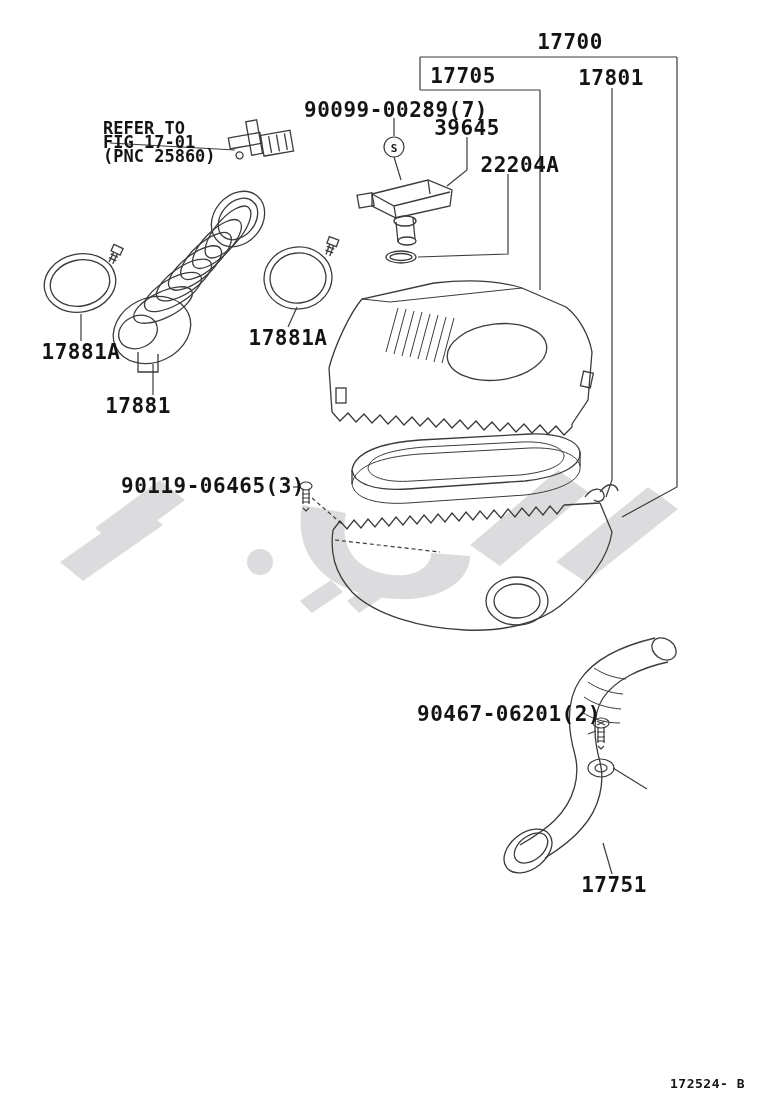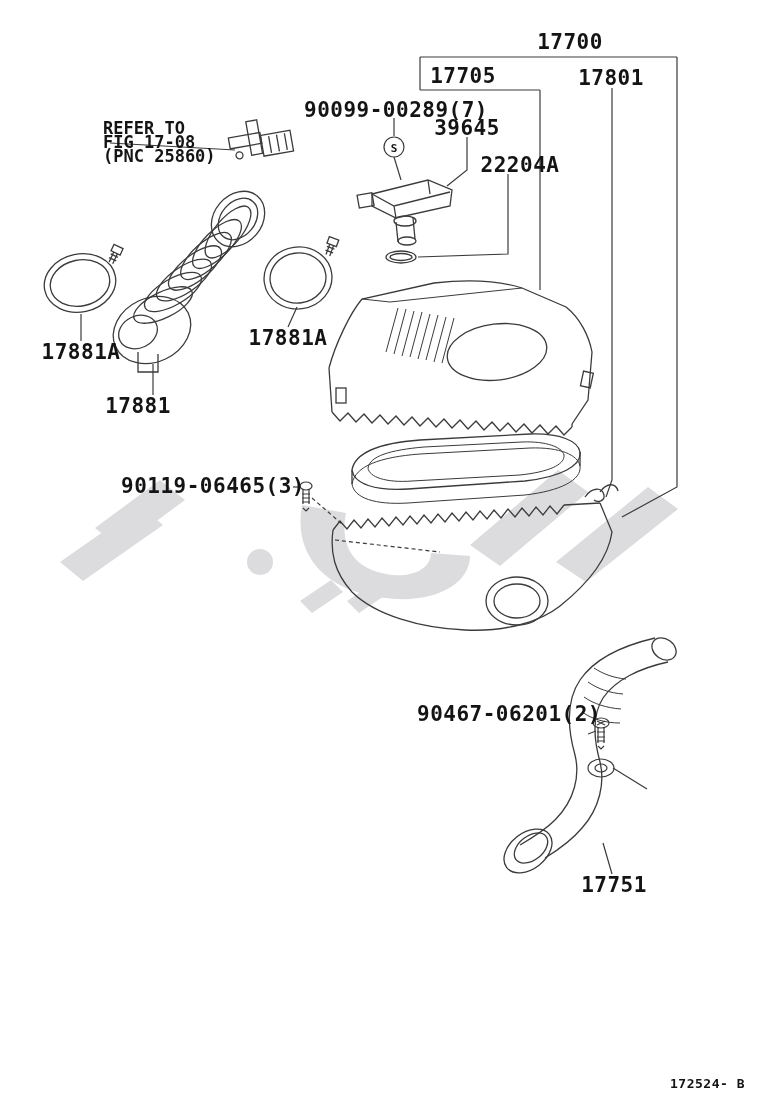--- a/index.html
+++ b/index.html
@@ -202,19 +202,19 @@
   <div class="lbl" style="left:520px;top:156px">22204A</div>
   <div class="lbl" style="left:81px;top:343px">17881A</div>
   <div class="lbl" style="left:288px;top:329px">17881A</div>
   <div class="lbl" style="left:138px;top:397px">17881</div>
   <div class="lbl" style="left:213px;top:477px">90119-06465(3)</div>
   <div class="lbl" style="left:509px;top:705px">90467-06201(2)</div>
   <div class="lbl" style="left:614px;top:876px">17751</div>
 
   <div class="note">
     <div>REFER TO</div>
-    <div>FIG 17-08</div>
+    <div>FIG 17-01</div>
     <div>(PNC 25860)</div>
   </div>
 
   <div class="code">172524- B</div>
 
 </div>
 
 </body></html>

